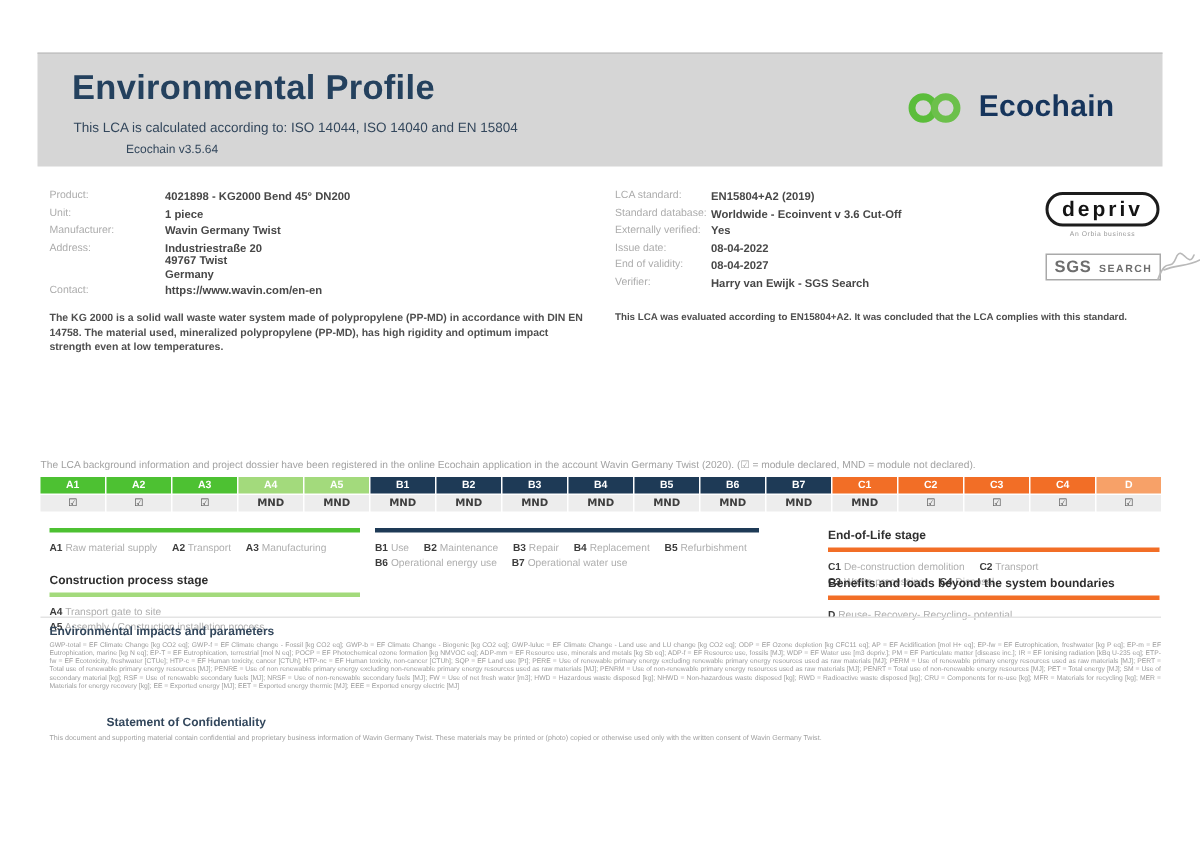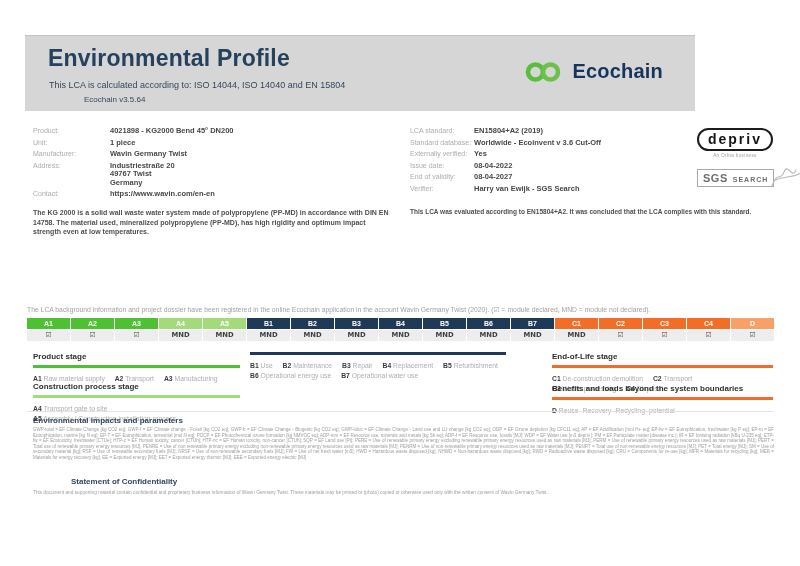--- a/index.html
+++ b/index.html
@@ -1,20 +1,20 @@
 <!DOCTYPE html>
 <html><head>
 <meta charset="utf-8">
 <style>
   html,body{margin:0;padding:0;background:#fff;}
   #page{position:relative;width:800px;height:566px;background:#ffffff;overflow:hidden;
         font-family:"Liberation Sans","DejaVu Sans",sans-serif;color:#4a4a4a;}
 
   
-  .band{position:absolute;left:25px;top:35px;width:670px;height:75px;background:#d6d6d6;border-top:1px solid #c3c3c3;}
+  .band{position:absolute;left:25px;top:35px;width:750px;height:75px;background:#d6d6d6;border-top:1px solid #c3c3c3;}
   .band h1{position:absolute;left:23px;top:9px;margin:0;font-size:23px;font-weight:600;color:#24415e;letter-spacing:.2px;}
   .band .subtitle{position:absolute;left:24px;top:44px;margin:0;font-size:9px;color:#33475c;}
   .band .version{position:absolute;left:24px;top:59px;margin:0;font-size:8px;color:#33475c;padding-left:35px;}
   .brand{position:absolute;right:32px;top:24px;display:flex;align-items:center;gap:9px;justify-content:flex-end;}
   .brand .txt{font-size:20px;font-weight:bold;color:#16355c;letter-spacing:.2px;}
 
   
   .kv{display:flex;margin-bottom:3px;}
   .kv .lbl{color:#acacac;font-size:7px;flex:0 0 auto;}
   .kv .val{font-weight:bold;color:#474747;font-size:7.5px;white-space:pre-line;line-height:8.5px;}
@@ -227,21 +227,20 @@
       <div class="mod-head grp-c">C4</div>
       <div class="mod-status">☑</div>
     </div>
     <div class="mod-col">
       <div class="mod-head grp-d">D</div>
       <div class="mod-status">☑</div>
     </div>
   </div>
 
   <div class="stage" id="stage-product">
-    <div class="stage-title">Product stage</div>
     <div class="bar bar-green"></div>
     <div class="items">
       <span class="itm"><b>A1</b> <span>Raw material supply</span></span>
       <span class="itm"><b>A2</b> <span>Transport</span></span>
       <span class="itm"><b>A3</b> <span>Manufacturing</span></span>
     </div>
   </div>
 
   <div class="stage" id="stage-use">
     <div class="bar bar-navy"></div>

